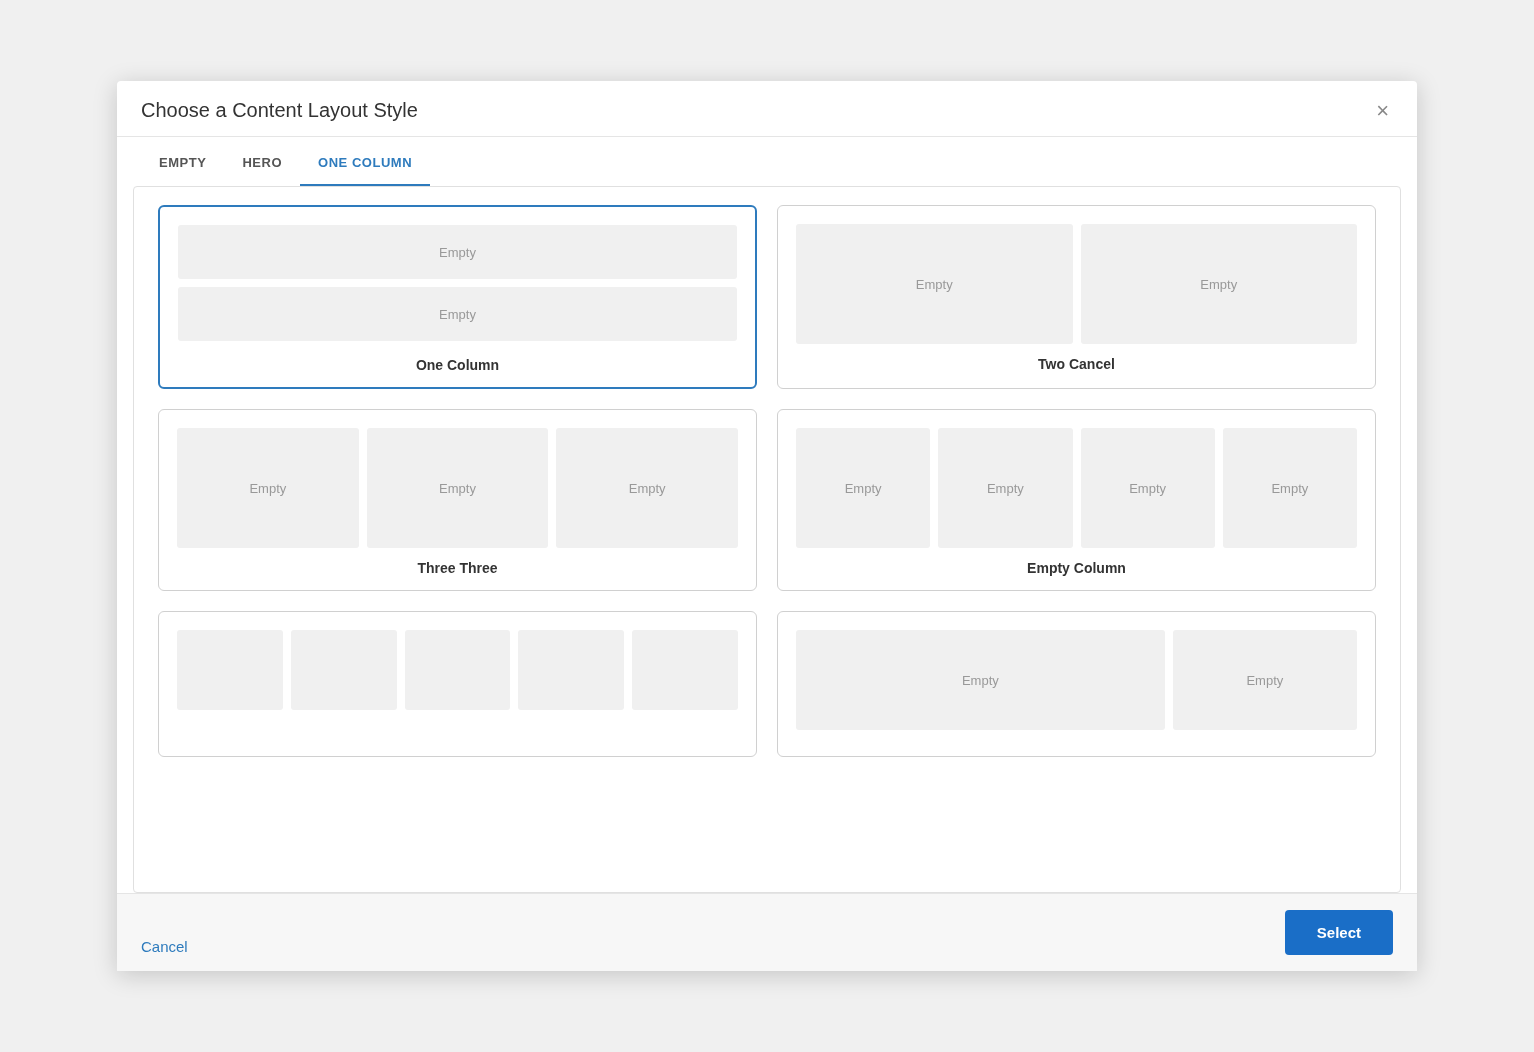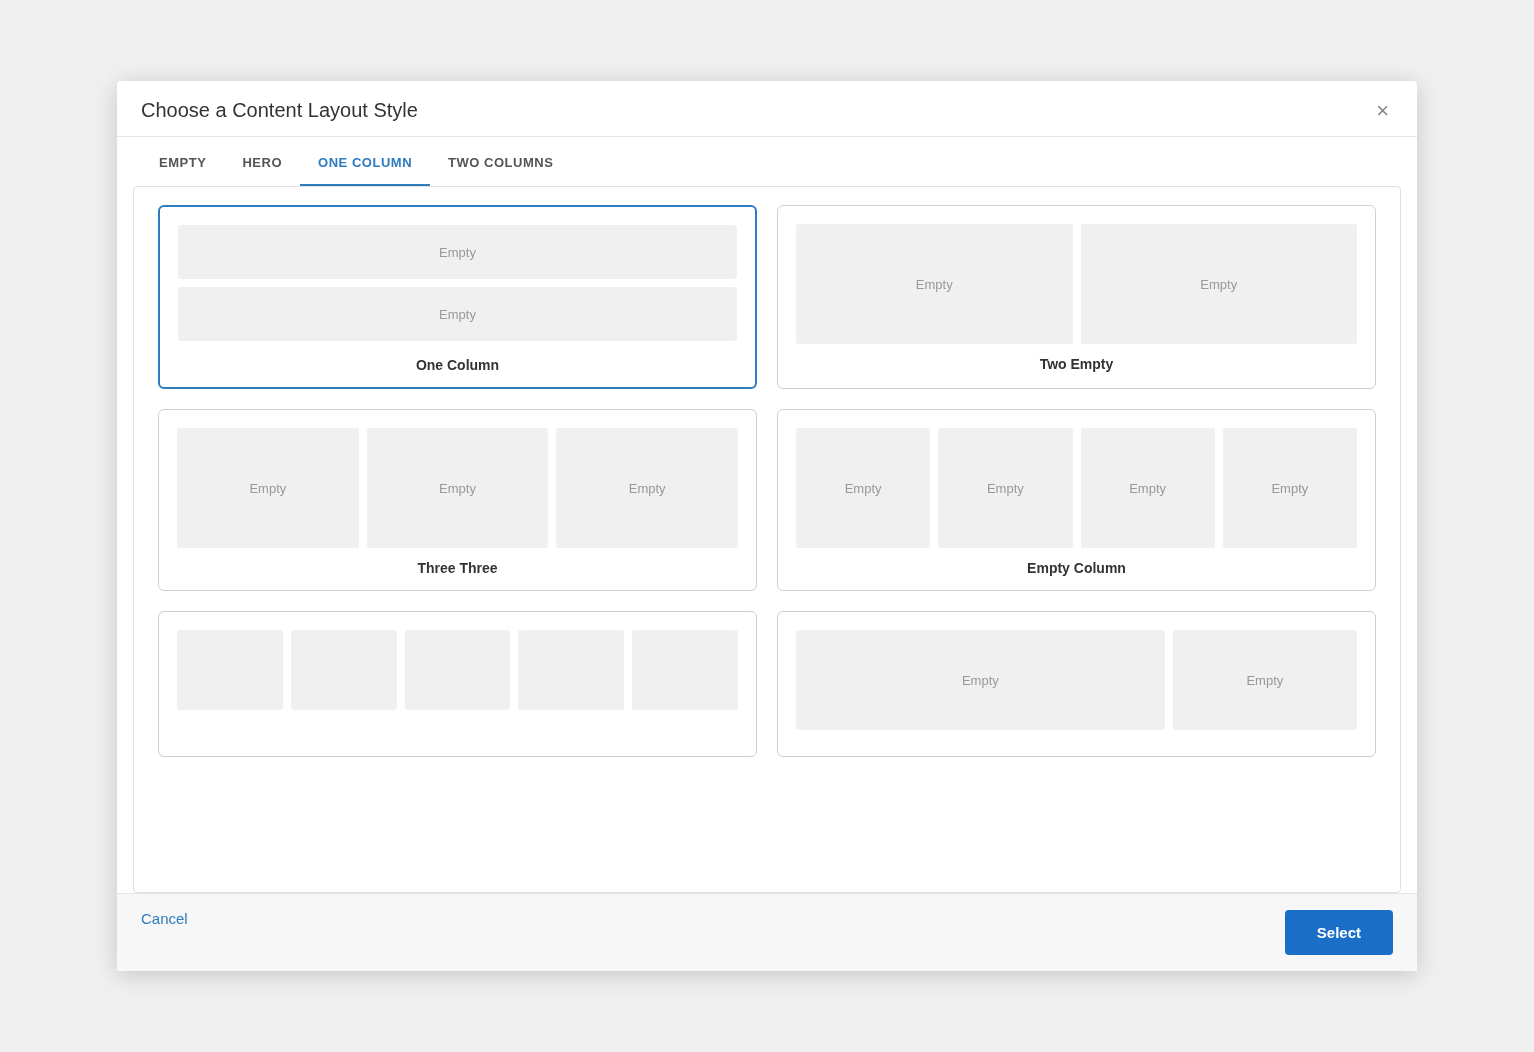--- a/index.html
+++ b/index.html
@@ -162,21 +162,21 @@
     }
 
     
     .dialog-body::-webkit-scrollbar { width: 10px; }
     .dialog-body::-webkit-scrollbar-track { background: #f5f5f5; }
     .dialog-body::-webkit-scrollbar-thumb { background: #ccc; border-radius: 4px; }
 
     
     .dialog-footer {
       display: flex;
-      align-items: flex-start;
+      align-items: flex-end;
       justify-content: space-between;
       padding: 16px 24px;
       border-top: 1px solid #e5e5e5;
       background: #f7f7f7;
     }
     .cancel-btn {
       background: none;
       border: none;
       color: #2e7bbd;
       font-size: 15px;
@@ -201,40 +201,39 @@
 
   <div class="dialog-header">
     <span class="dialog-title">Choose a Content Layout Style</span>
     <button class="close-btn">×</button>
   </div>
 
   <div class="tabs">
     <div class="tab">EMPTY</div>
     <div class="tab">HERO</div>
     <div class="tab active">ONE COLUMN</div>
-    <div class="tab">TWO COLUMNS</div>
   </div>
 
   <div class="dialog-body">
     <div class="layouts-grid">
 
       <div class="layout-card selected">
         <div class="layout-preview one-col">
           <div class="layout-cell">Empty</div>
           <div class="layout-cell">Empty</div>
         </div>
         <div class="layout-label">One Column</div>
       </div>
 
       <div class="layout-card">
         <div class="layout-preview two-col">
           <div class="layout-cell">Empty</div>
           <div class="layout-cell">Empty</div>
         </div>
-        <div class="layout-label">Two Empty</div>
+        <div class="layout-label">Two Cancel</div>
       </div>
 
       <div class="layout-card">
         <div class="layout-preview three-col">
           <div class="layout-cell">Empty</div>
           <div class="layout-cell">Empty</div>
           <div class="layout-cell">Empty</div>
         </div>
         <div class="layout-label">Three Three</div>
       </div>

